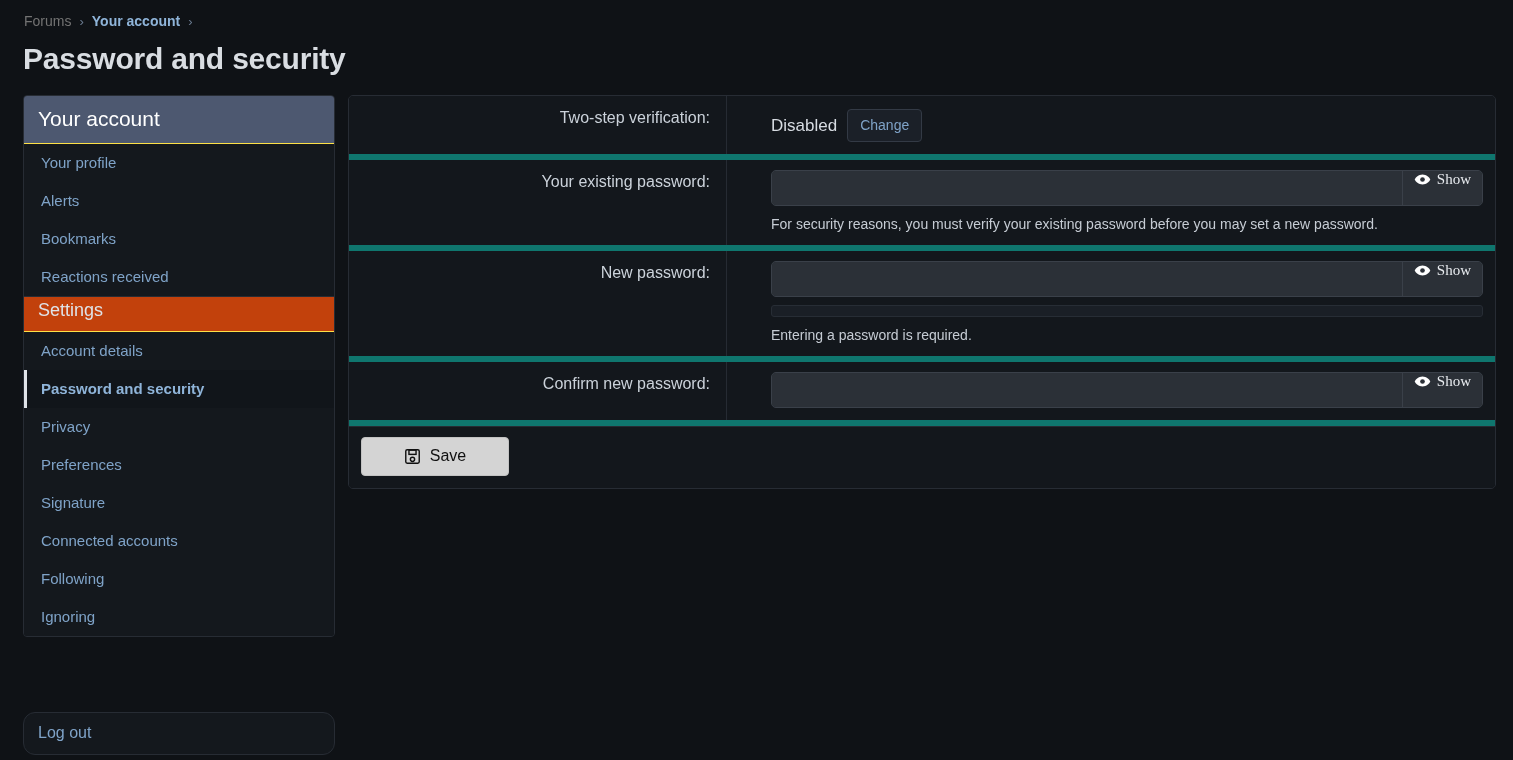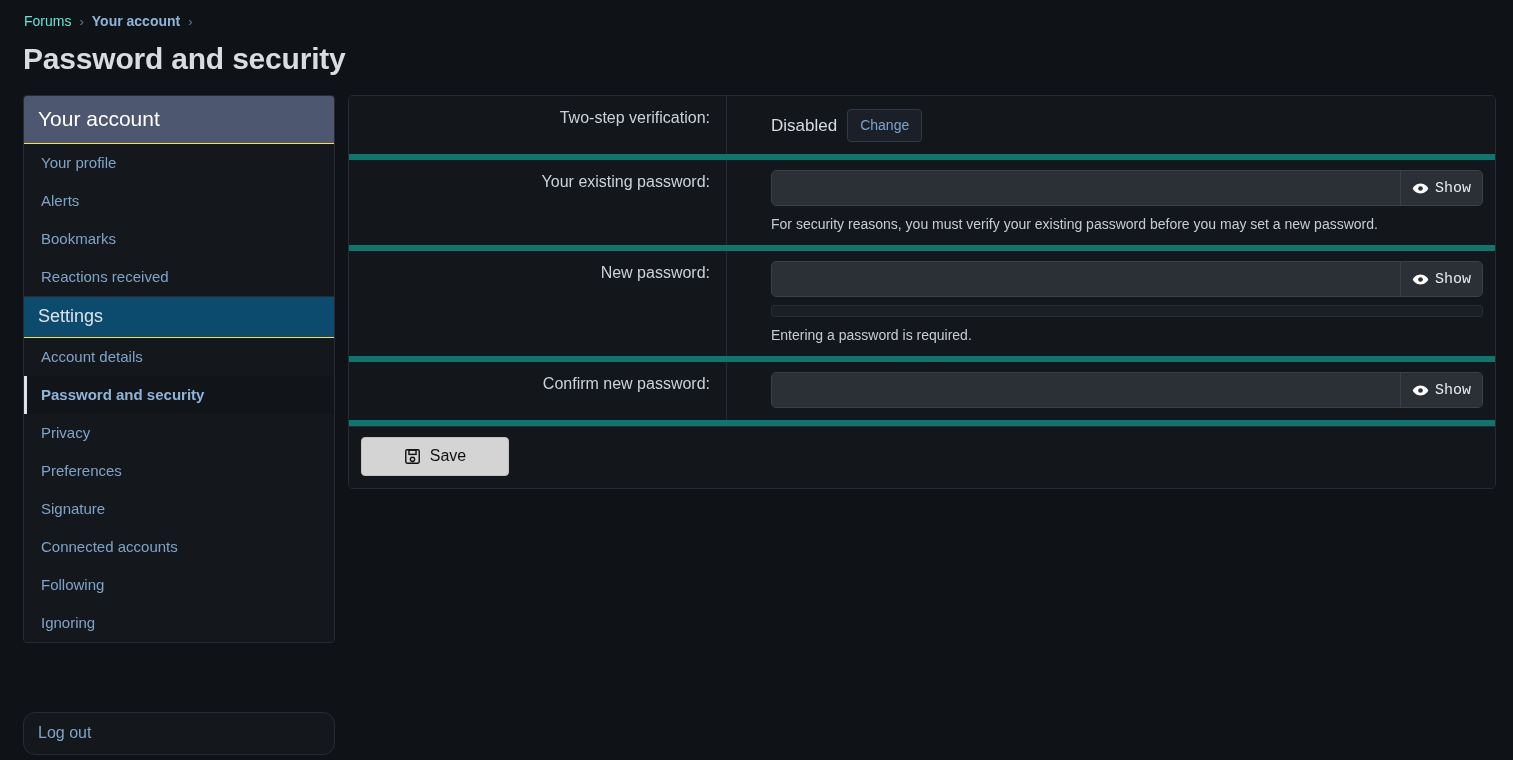--- a/index.html
+++ b/index.html
@@ -13,21 +13,21 @@
 
   
   .breadcrumb {
     position: absolute;
     left: 24px; top: 10px;
     display: flex; align-items: center;
     font-size: 14px;
     height: 22px;
   }
   .crumb-link {
-    color: #5eead4;
+    color: #737373;
     text-decoration: none;
     font-size: 14px;
   }
   .crumb-link.current { color: #8fb4d9; font-weight: bold; }
   .crumb-sep {
     color: #6a7b90;
     margin: 0 8px;
     font-size: 13px;
   }
 
@@ -64,23 +64,23 @@
     color: #ffffff;
     font-size: 21px;
     padding: 10px 14px 12px 14px;
     line-height: 1.2;
   }
   .side-group { border-top: 1px solid #fde047; }
   .side-group:first-child { border-top: none; }
   .side-subhead {
     color: #dfe3e8;
     font-size: 18px;
-    padding: 9px 14px 10px 14px;
+    padding: 3px 14px 10px 14px;
     border-top: 1px solid #272c34;
-    background: #0c4a6e;
+    background: #c2410c;
   }
   .side-item {
     display: block;
     color: #7fa3c8;
     font-size: 15px;
     padding: 10px 14px 11px 14px;
     text-decoration: none;
     background: #14181d;
     border-left: 3px solid transparent;
     white-space: nowrap;
@@ -179,28 +179,27 @@
     border: none;
     outline: none;
     color: #e3e7ec;
     font-size: 15px;
     font-family: "Liberation Sans", sans-serif;
     padding: 0 10px;
     min-width: 0;
   }
   .btn-show {
     display: flex;
-    align-items: center;
     gap: 6px;
     background: #2b3037;
     border: none;
     border-left: 1px solid #3a4049;
     color: #e8ebef;
     font-size: 15px;
-    font-family: Liberation Mono, monospace;
+    font-family: Liberation Serif, serif;
     padding: 0 11px;
     cursor: pointer;
     white-space: nowrap;
     margin-left: 23px;
   }
   .eye-icon { display: block; width: 17px; height: 17px; }
 
   .hint {
     color: #c6ccd4;
     font-size: 14px;

